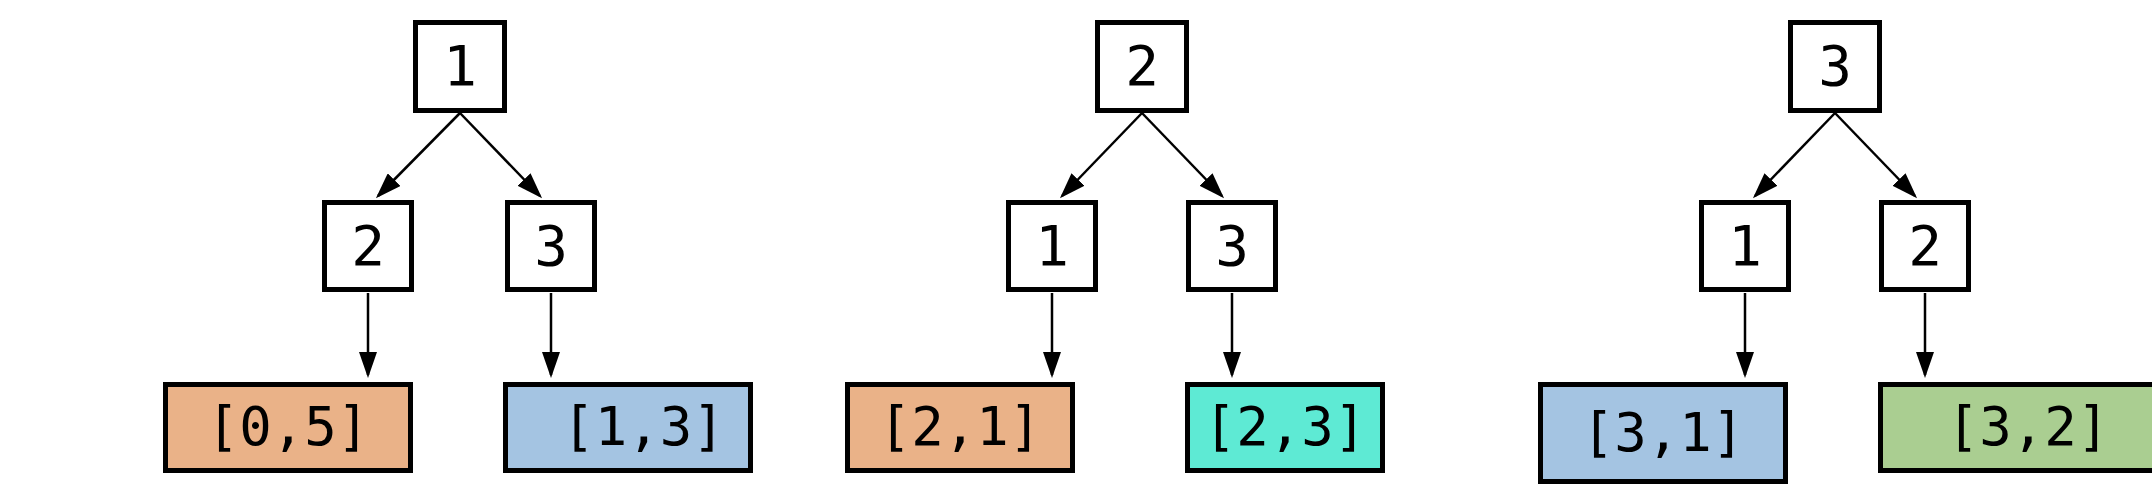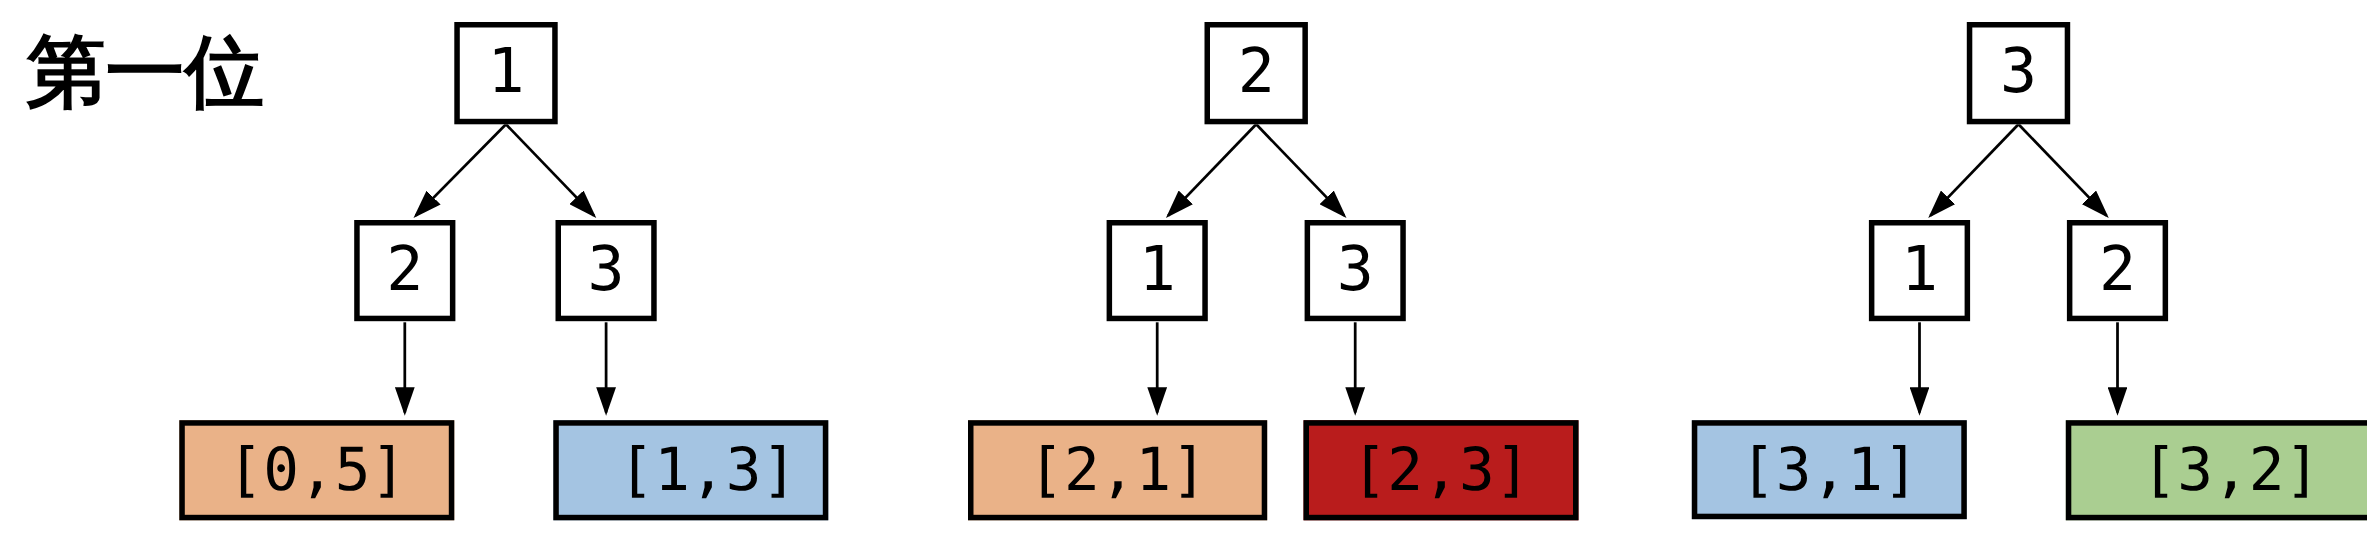--- a/index.html
+++ b/index.html
@@ -30,33 +30,32 @@
       <line x1="1835" y1="113" x2="1755" y2="196" stroke="#000000" stroke-width="2.5" marker-end="url(#arrowhead)"></line>
       <line x1="1835" y1="113" x2="1915" y2="196" stroke="#000000" stroke-width="2.5" marker-end="url(#arrowhead)"></line>
       <line x1="368" y1="293" x2="368" y2="375" stroke="#000000" stroke-width="2.5" marker-end="url(#arrowhead)"></line>
       <line x1="551" y1="293" x2="551" y2="375" stroke="#000000" stroke-width="2.5" marker-end="url(#arrowhead)"></line>
       <line x1="1052" y1="293" x2="1052" y2="375" stroke="#000000" stroke-width="2.5" marker-end="url(#arrowhead)"></line>
       <line x1="1232" y1="293" x2="1232" y2="375" stroke="#000000" stroke-width="2.5" marker-end="url(#arrowhead)"></line>
       <line x1="1745" y1="293" x2="1745" y2="375" stroke="#000000" stroke-width="2.5" marker-end="url(#arrowhead)"></line>
       <line x1="1925" y1="293" x2="1925" y2="375" stroke="#000000" stroke-width="2.5" marker-end="url(#arrowhead)"></line>
     </svg>
 
-  <div class="row-label" id="row-label-0" style="left: 24px; top: 66px;">第一位</div>
 
 
   <div id="node-layer">
       <div class="node" style="left: 413px; top: 19.5px; width: 94px; height: 93px; background: rgb(255, 255, 255);">1</div>
       <div class="node" style="left: 322px; top: 200px; width: 92px; height: 92px; background: rgb(255, 255, 255);">2</div>
       <div class="node" style="left: 505px; top: 200px; width: 92px; height: 92px; background: rgb(255, 255, 255);">3</div>
       <div class="node" style="left: 1095px; top: 19.5px; width: 94px; height: 93px; background: rgb(255, 255, 255);">2</div>
       <div class="node" style="left: 1006px; top: 200px; width: 92px; height: 92px; background: rgb(255, 255, 255);">1</div>
       <div class="node" style="left: 1186px; top: 200px; width: 92px; height: 92px; background: rgb(255, 255, 255);">3</div>
       <div class="node" style="left: 1788px; top: 19.5px; width: 94px; height: 93px; background: rgb(255, 255, 255);">3</div>
       <div class="node" style="left: 1699px; top: 200px; width: 92px; height: 92px; background: rgb(255, 255, 255);">1</div>
       <div class="node" style="left: 1879px; top: 200px; width: 92px; height: 92px; background: rgb(255, 255, 255);">2</div>
       <div class="node leaf" style="left: 163px; top: 381.5px; width: 250px; height: 91px; background: rgb(234, 178, 136);">[0,5]</div>
       <div class="node leaf" style="left: 503px; top: 381.5px; width: 250px; height: 91px; background: rgb(164, 196, 226); padding-left: 31px;">[1,3]</div>
-      <div class="node leaf" style="left: 845px; top: 381.5px; width: 272px; height: 91px; background: rgb(234, 178, 136); margin-left: 35px;">[2,1]</div>
-      <div class="node leaf" style="left: 1185px; top: 381.5px; width: 250px; height: 91px; background: #b91c1c;">[2,3]</div>
-      <div class="node leaf" style="left: 1538px; top: 381.5px; width: 250px; height: 90px; background: rgb(164, 196, 226);">[3,1]</div>
+      <div class="node leaf" style="left: 845px; top: 381.5px; width: 230px; height: 91px; background: rgb(234, 178, 136);">[2,1]</div>
+      <div class="node leaf" style="left: 1185px; top: 381.5px; width: 200px; height: 91px; background: #5eead4;">[2,3]</div>
+      <div class="node leaf" style="left: 1538px; top: 381.5px; width: 250px; height: 102px; background: rgb(164, 196, 226);">[3,1]</div>
       <div class="node leaf" style="left: 1878px; top: 381.5px; width: 300px; height: 91px; background: rgb(170, 206, 145);">[3,2]</div>
     </div>
 </div>
 
 </body></html>

